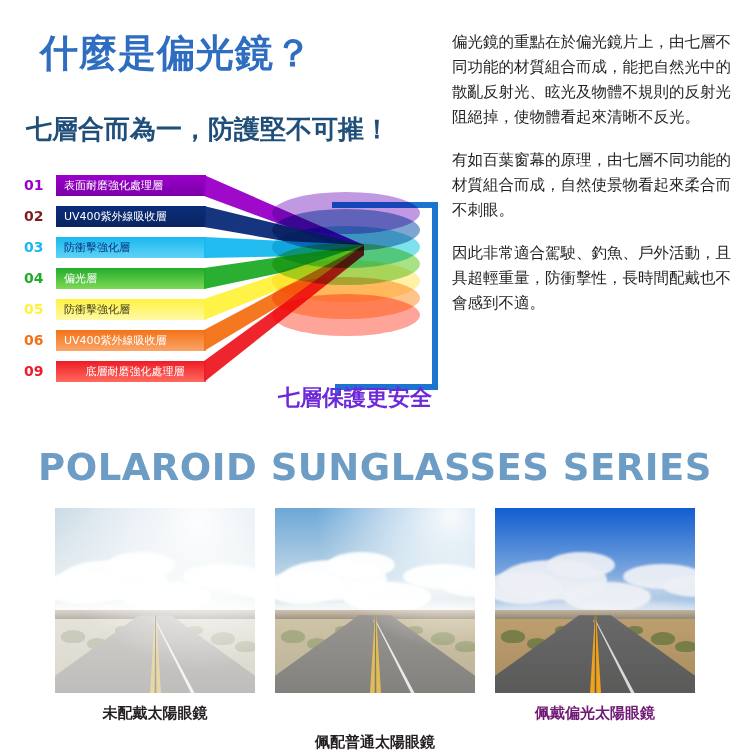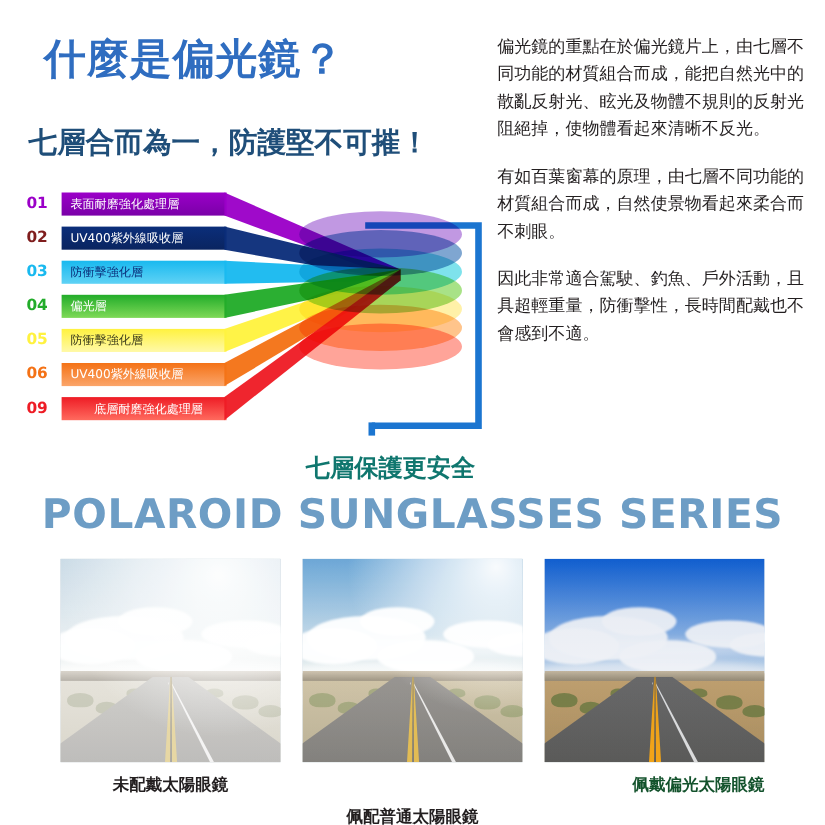--- a/index.html
+++ b/index.html
@@ -232,21 +232,21 @@
       <div class="lens" style="top: 102px; background: rgb(255, 107, 90); z-index: 1;"></div>
     </div>
 
   <div id="bracket">
     <svg width="120" height="200" viewBox="0 0 120 200">
       <path d="M2 6 L108 6 L108 194 L8 194 L8 188 L102 188 L102 12 L2 12 Z" fill="#1b75d0"></path>
       <path d="M5 188 L11 188 L11 200 L5 200 Z" fill="#1b75d0"></path>
     </svg>
   </div>
 
-  <div id="stack-caption" style="color: #0f766e; margin-top: 28px;">七層保護更安全</div>
+  <div id="stack-caption" style="color: #6d28d9;">七層保護更安全</div>
 
   <div id="series-title" style="color: rgb(109, 157, 197);">POLAROID SUNGLASSES SERIES</div>
 
   <div id="photos">
       <div class="photo-cell">
         <div class="photo" style="filter: saturate(0.55);">
           <div class="sky" style="background: linear-gradient(rgb(143, 196, 232) 0%, rgb(244, 246, 243) 100%);"></div>
           <div class="cloudband" style="top: 50%; height: 10%; opacity: 0.75;"></div>
           <div class="cloudband" style="top: 62%; height: 14%; opacity: 0.85;"></div>
           <div class="cloudband" style="top: 40%; height: 8%; opacity: 0.5;"></div>
@@ -322,17 +322,17 @@
           <div class="scrub" style="left: 90%; top: 72%; width: 11%; height: 6%; background: rgb(111, 123, 69); opacity: 0.8;"></div>
           <div class="scrub" style="left: 30%; top: 64%; width: 7%; height: 4%; background: rgb(111, 123, 69); opacity: 0.8;"></div>
           <div class="scrub" style="left: 66%; top: 64%; width: 8%; height: 4%; background: rgb(111, 123, 69); opacity: 0.8;"></div>
           <div class="road" style="background: linear-gradient(rgb(111, 109, 106), rgb(93, 92, 89));"></div>
           <div class="edge-l"></div>
           <div class="edge-r"></div>
           <div class="line-c2" style="background: rgb(240, 169, 42);"></div>
           <div class="line-c" style="left: 50%; margin-left: -1px; background: rgb(93, 92, 89); z-index: 5;"></div>
           <div class="glare" style="inset: 0px; background: linear-gradient(rgba(0, 40, 110, 0.1), rgba(0, 30, 80, 0.03));"></div>
         </div>
-        <div class="photo-caption" style="color: #14532d; text-align: right;">佩戴偏光太陽眼鏡</div>
+        <div class="photo-caption" style="color: #701a75;">佩戴偏光太陽眼鏡</div>
       </div>
     </div>
 
 </div>
 
 </body></html>

